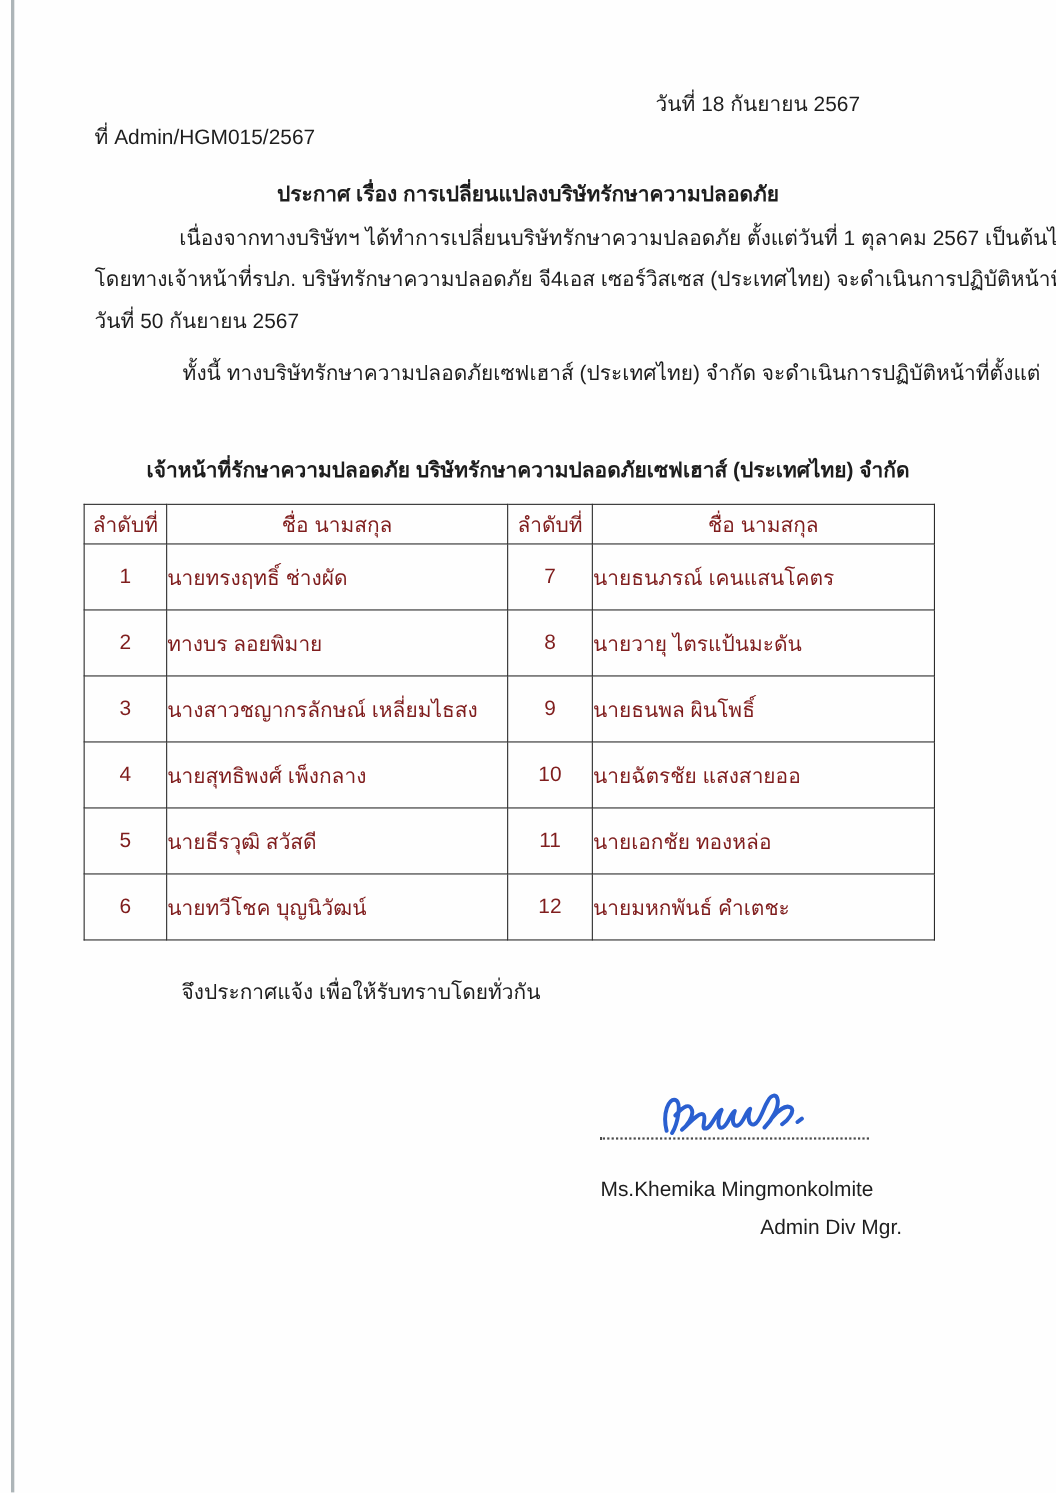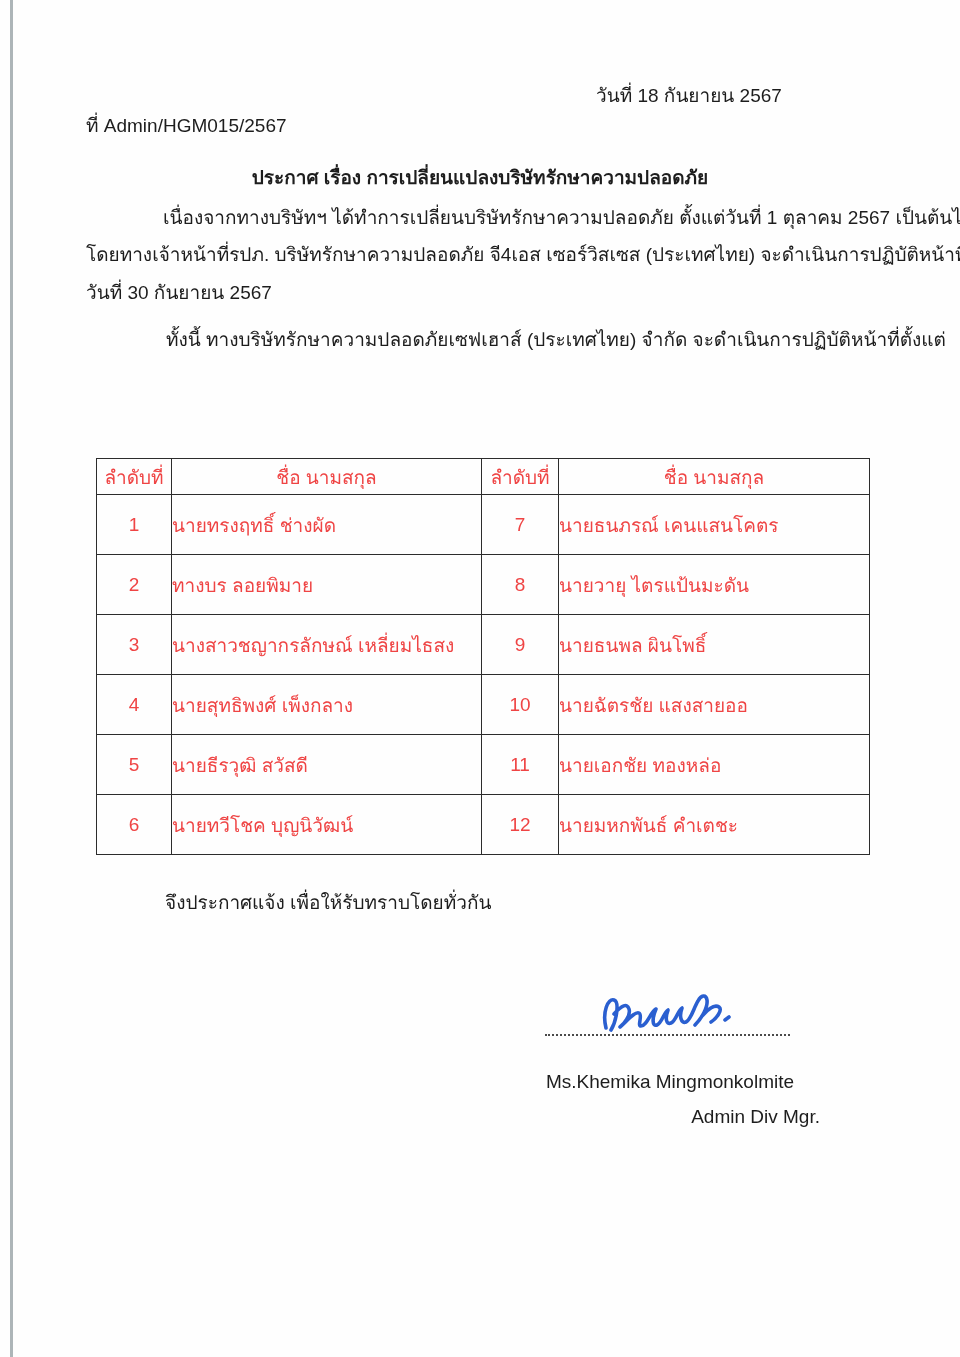--- a/index.html
+++ b/index.html
@@ -37,27 +37,27 @@
   .para1-l1    { left: 163px; top: 206px; }
   .para1-l2    { left: 86px;  top: 243px; }
   .para1-l3    { left: 86px;  top: 281px; }
   .para2-l1    { left: 166px; top: 328px; }
   .para2-l2    { left: 86px;  top: 366px; }
   .table-caption { left: 0; right: 0; top: 417px; text-align: center; font-weight: bold; white-space: nowrap; }
   .closing     { left: 165px; top: 891px; }
 
   table.roster {
     position: absolute;
-    left: 96px;
+    left: 76px;
     top: 458px;
     width: 773px;
     border-collapse: collapse;
     table-layout: fixed;
     font-size: 19px;
-    color: #ef4444;
+    color: #7f1d1d;
   }
   table.roster col.c-no1   { width: 75px; }
   table.roster col.c-name1 { width: 310px; }
   table.roster col.c-no2   { width: 77px; }
   table.roster col.c-name2 { width: 311px; }
   table.roster th, table.roster td {
     border: 1.6px solid #2c2c2c;
     font-weight: normal;
     padding: 0;
   }
@@ -101,24 +101,25 @@
 
 <div class="page">
   <div class="scan-edge"></div>
 
   <div class="txt date-line">วันที่ 18 กันยายน 2567</div>
   <div class="txt ref-line">ที่ Admin/HGM015/2567</div>
   <div class="txt doc-title">ประกาศ เรื่อง การเปลี่ยนแปลงบริษัทรักษาความปลอดภัย</div>
 
   <div class="txt para1-l1">เนื่องจากทางบริษัทฯ ได้ทำการเปลี่ยนบริษัทรักษาความปลอดภัย ตั้งแต่วันที่ 1 ตุลาคม 2567 เป็นต้นไป</div>
   <div class="txt para1-l2">โดยทางเจ้าหน้าที่รปภ. บริษัทรักษาความปลอดภัย จี4เอส เซอร์วิสเซส (ประเทศไทย) จะดำเนินการปฏิบัติหน้าที่จนถึง</div>
-  <div class="txt para1-l3">วันที่ 30 กันยายน 2567</div>
+  <div class="txt para1-l3">วันที่ 50 กันยายน 2567</div>
 
   <div class="txt para2-l1">ทั้งนี้ ทางบริษัทรักษาความปลอดภัยเซฟเฮาส์ (ประเทศไทย) จำกัด จะดำเนินการปฏิบัติหน้าที่ตั้งแต่</div>
 
+  <div class="txt table-caption">เจ้าหน้าที่รักษาความปลอดภัย บริษัทรักษาความปลอดภัยเซฟเฮาส์ (ประเทศไทย) จำกัด</div>
 
   <table class="roster">
     <colgroup>
       <col class="c-no1">
         <col class="c-name1">
         <col class="c-no2">
         <col class="c-name2">
     </colgroup>
     <thead>
       <tr>

